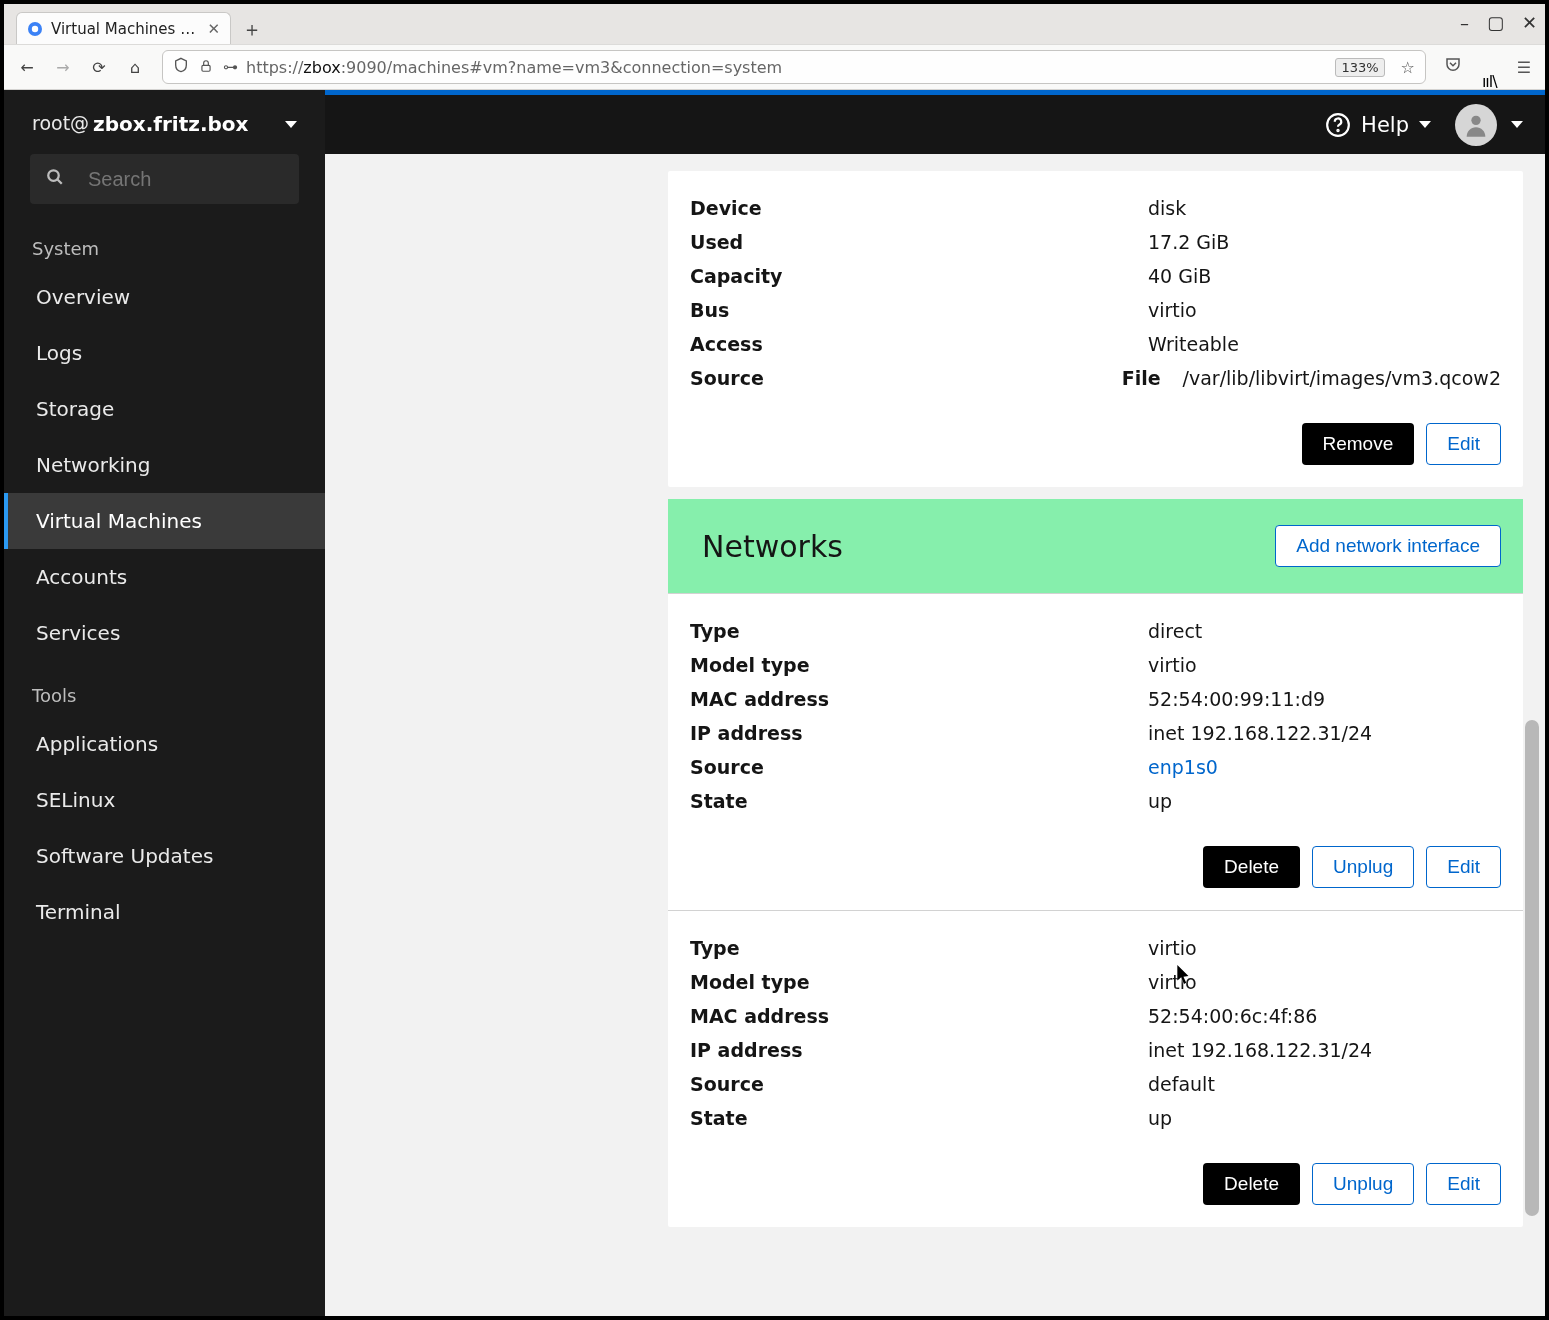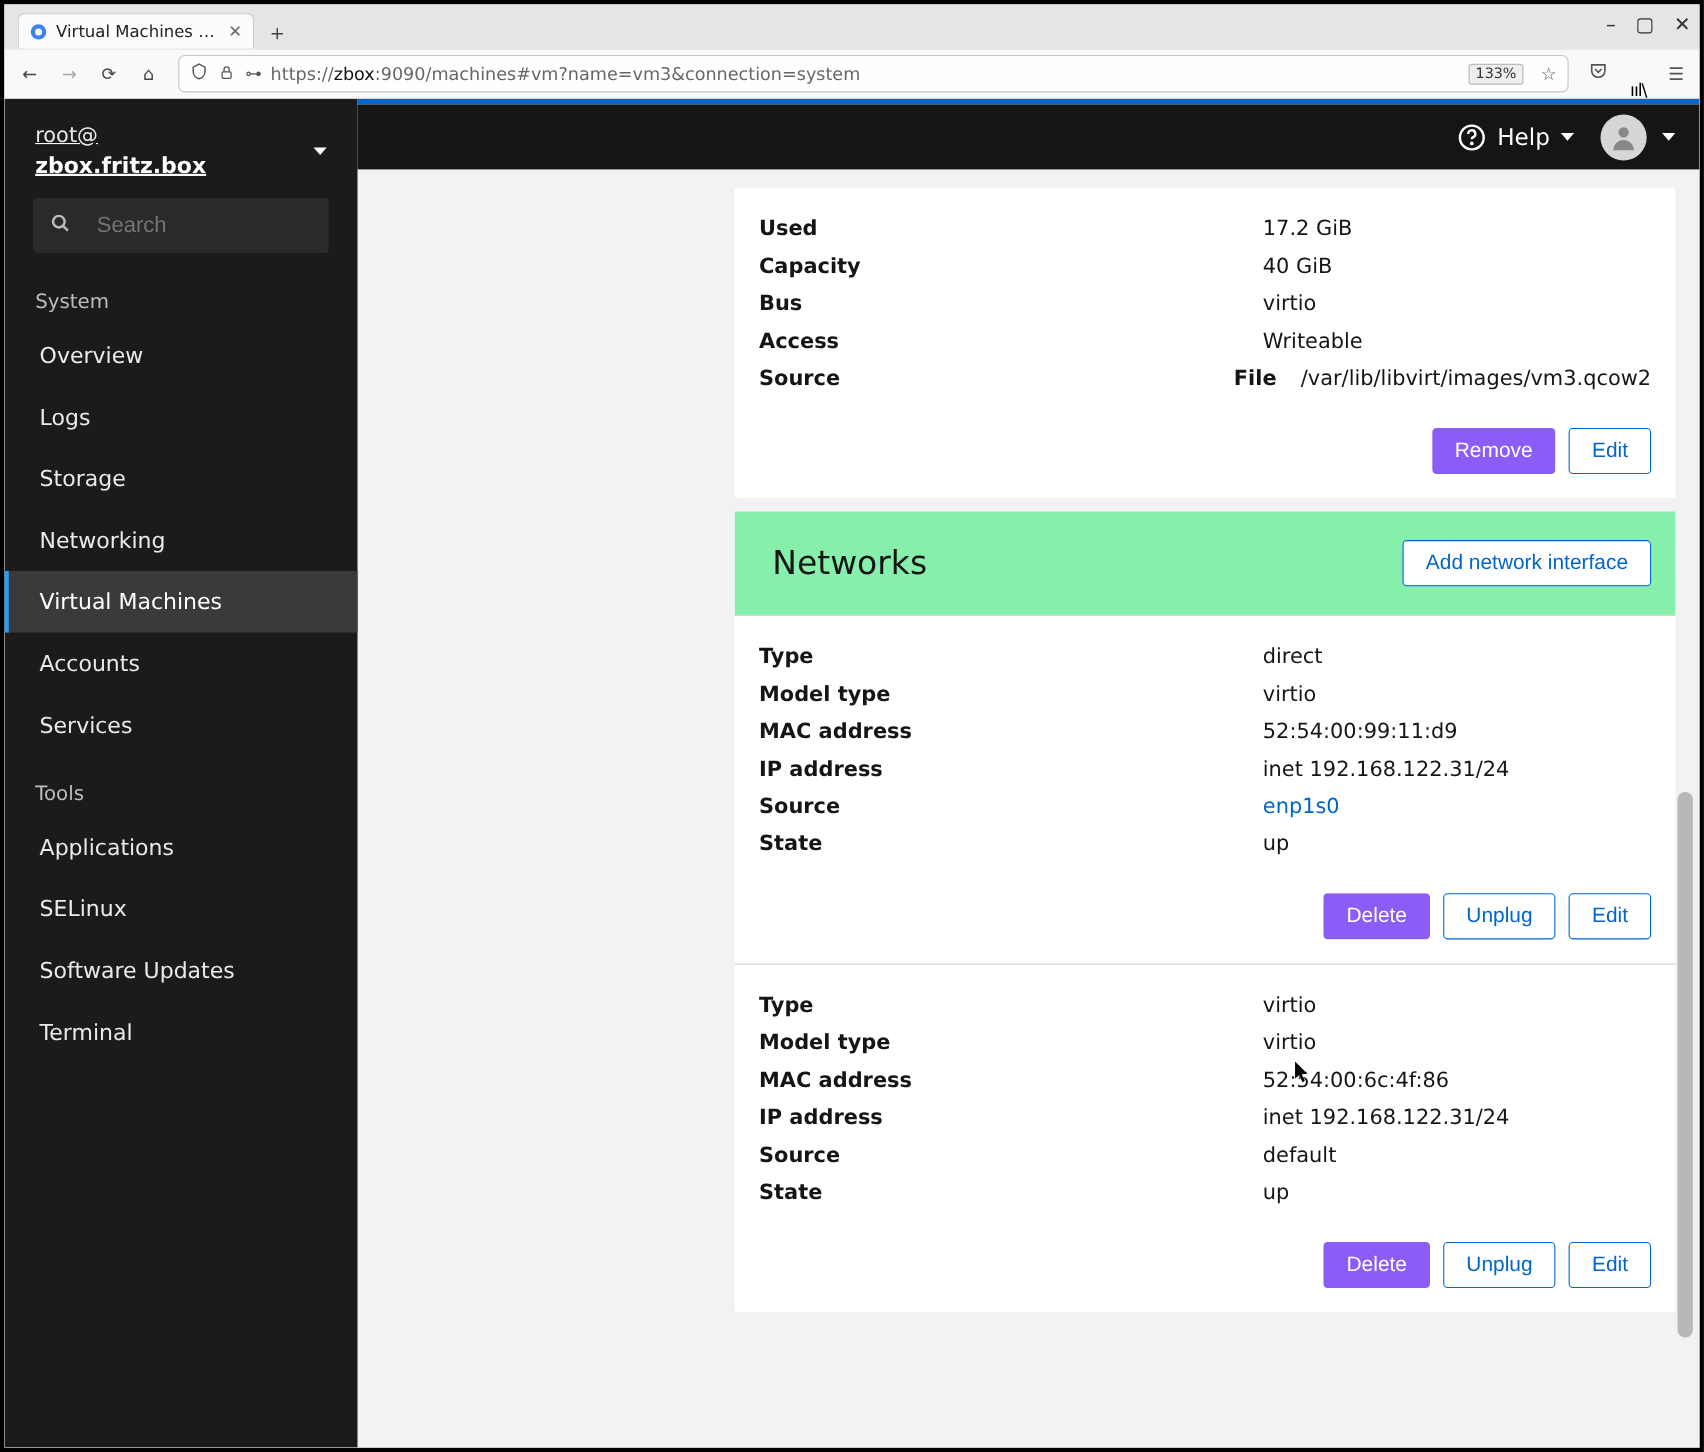--- a/index.html
+++ b/index.html
@@ -26,42 +26,42 @@
   .app { flex:1; display:flex; background:#f2f2f2; overflow:hidden; position:relative;}
   .app-blueline { height:5px; background:#06c; position:absolute; top:0; left:321px; right:0; }
   .topbar { position:absolute; top:5px; left:321px; right:0; height:59px; background:#151515; display:flex; align-items:center; justify-content:flex-end; padding:0 22px; gap:14px; color:#fff; }
   .help-btn { display:flex; align-items:center; gap:10px; font-size:21px; cursor:pointer; }
   .caret-down { width:0;height:0;border-left:6px solid transparent;border-right:6px solid transparent;border-top:7px solid currentColor; display:inline-block;}
   .avatar { width:42px; height:42px; border-radius:50%; background:#d6d6d6; display:flex; align-items:center; justify-content:center; margin-left:10px;}
   .avatar svg { width:28px; height:28px; fill:#888; }
 
   .sidebar { width:321px; background:#1b1b1b; color:#fff; display:flex; flex-direction:column; padding-top:10px; height:100%; }
   .host-switcher { padding:12px 28px 18px 28px; display:flex; align-items:center; justify-content:space-between; cursor:pointer;}
-  .host-switcher .lines { display:flex; flex-direction:column; gap:4px;text-decoration:underline;}
+  .host-switcher .lines { display:flex; flex-direction:row; gap:4px;}
   .host-user { font-size:19px; color:#eaeaea; }
   .host-name { font-size:20px; font-weight:600; color:#fff; }
   .search-wrap { padding:0 26px 10px 26px; }
   .search-box { background:#2a2a2a; border-radius:4px; height:50px; display:flex; align-items:center; padding:0 16px; gap:24px; color:#bdbdbd; }
   .search-box input { background:transparent; border:none; outline:none; color:#ddd; font-size:20px; flex:1; }
   .nav-section-label { padding:24px 28px 10px 28px; color:#bdbdbd; font-size:18px; }
   .nav-item { padding:16px 28px; font-size:20px; color:#eaeaea; cursor:pointer; border-left:4px solid transparent;}
   .nav-item.active { background:#3a3a3a; border-left:4px solid #2b9af3; color:#fff;}
 
   .main { margin-left:321px; padding-top:81px; height:100%; overflow-y:auto; }
   .main-inner { padding:0 22px 30px 22px; }
   .card { background:#fff; border-radius:2px; margin-bottom:12px; }
   .card-body { padding:20px 22px 22px 22px; }
   .kv-row { display:flex; padding:6px 0; font-size:19px; }
   .kv-key { width:458px; font-weight:600; color:#151515; }
   .kv-val { color:#151515; }
   .kv-val.sub { display:flex; gap:22px;}
   .kv-val.sub .sub-label{ font-weight:700;}
   .card-actions { display:flex; justify-content:flex-end; gap:12px; padding:6px 22px 22px 22px;}
   .btn { font-size:19px; padding:9px 20px; border-radius:4px; cursor:pointer; border:1px solid transparent; background:#fff;}
-  .btn-danger { background:#8b5cf6; color:#fff;}
+  .btn-danger { background:#000000; color:#fff;}
   .btn-secondary { border-color:#06c; color:#06c;}
   .divider { height:1px; background:#d2d2d2; margin:0;}
   .section-header { background:#86efac; display:flex; align-items:center; justify-content:space-between; padding:26px 22px 26px 34px;}
   .section-title { font-size:30px; font-weight:400; color:#151515;}
   .link { color:#06c; cursor:pointer;}
 
   
   .fake-scrollbar { position:absolute; right:6px; top:90px; bottom:10px; width:14px;}
   .fake-scroll-thumb { position:absolute; left:0; right:0; top:48%; height:44%; background:#b8b8b8; border-radius:7px;}
 
@@ -191,20 +191,24 @@
           <div class="nav-item">Terminal</div>
         </div>
     </div>
 
     <div class="main">
       <div class="main-inner">
 
         <div class="card">
           <div class="card-body" id="disk-rows">
               <div class="kv-row">
+                <div class="kv-key">Device</div>
+                <div class="kv-val">disk</div>
+              </div>
+              <div class="kv-row">
                 <div class="kv-key">Used</div>
                 <div class="kv-val">17.2 GiB</div>
               </div>
               <div class="kv-row">
                 <div class="kv-key">Capacity</div>
                 <div class="kv-val">40 GiB</div>
               </div>
               <div class="kv-row">
                 <div class="kv-key">Bus</div>
                 <div class="kv-val">virtio</div>

